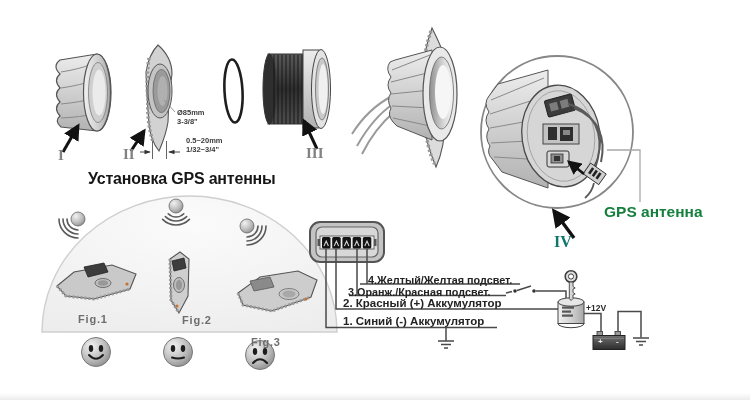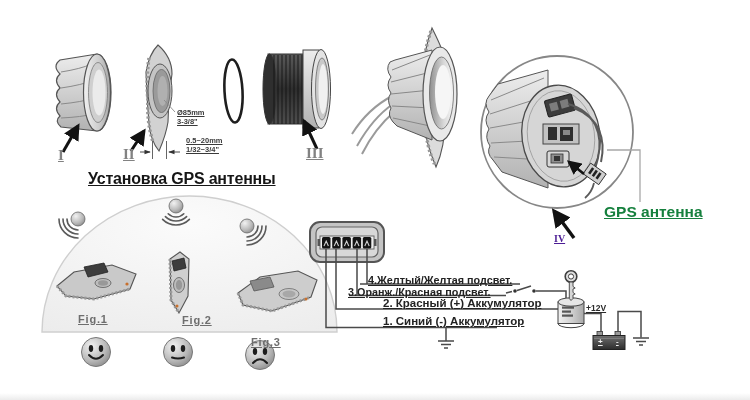--- a/index.html
+++ b/index.html
@@ -1,25 +1,25 @@
 <!DOCTYPE html>
 <html><head>
 <meta charset="utf-8">
 <style>
   html,body{margin:0;padding:0;background:#fff;}
   .canvas{position:relative;width:750px;height:400px;background:#ffffff;overflow:hidden;
           font-family:"Liberation Sans",sans-serif;color:#1f1f1f;}
   .canvas svg{position:absolute;left:0;top:0;}
-  .t{position:absolute;white-space:nowrap;text-decoration:underline;}
+  .t{position:absolute;white-space:nowrap;}
   .title{font-size:16px;font-weight:700;letter-spacing:-0.2px;color:#161616;}
   .dim{font-size:7.5px;font-weight:600;color:#3a3a3a;line-height:9px;}
   .roman{font-family:"Liberation Serif",serif;font-weight:700;color:#828282;font-size:15px;}
   .figlbl{font-size:11px;font-weight:700;color:#6e6e6e;letter-spacing:0.8px;}
   .wire-s{font-size:10.8px;font-weight:700;color:#232323;}
-  .wire-l{font-size:11.5px;font-weight:700;color:#232323;margin-left:40px;}
+  .wire-l{font-size:11.5px;font-weight:700;color:#232323;}
   .gps{font-size:15.5px;font-weight:700;color:#15803d;}
   .volt{font-size:8.5px;font-weight:700;color:#2b2b2b;}
   .batt{font-size:8px;font-weight:700;color:#efefef;}
   .bottom-band{position:absolute;left:0;bottom:0;width:750px;height:7px;
                background:linear-gradient(#ffffff,#dcdcdc);opacity:.55;}
 </style>
 </head>
 <body>
 
 <div class="canvas">
@@ -271,21 +271,21 @@
     <rect x="593" y="335.5" width="32" height="14" fill="url(#gBatt)" stroke="#222" stroke-width="1"></rect>
     <line x1="594" y1="338.5" x2="624" y2="338.5" stroke="#9a9a9a" stroke-width="0.8" opacity="0.6"></line>
   </g>
 </svg>
 
   <div class="t title" style="left:88px;top:170px;">Установка GPS антенны</div>
 
   <div class="t roman" style="left:58px;top:147px;">I</div>
   <div class="t roman" style="left:123px;top:146px;">II</div>
   <div class="t roman" style="left:306px;top:145px;">III</div>
-  <div class="t roman" style="left:554px;top:233px;font-size:10px;color:#4c1d95;">IV</div>
+  <div class="t roman" style="left:554px;top:233px;font-size:16px;color:#0f766e;">IV</div>
 
   <div class="t dim" style="left:177px;top:108px;">Ø85mm</div>
   <div class="t dim" style="left:177px;top:117px;">3-3/8"</div>
   <div class="t dim" style="left:186px;top:136px;">0.5~20mm</div>
   <div class="t dim" style="left:186px;top:145px;">1/32~3/4"</div>
 
   <div class="t gps" style="left:604px;top:203px;">GPS антенна</div>
 
   <div class="t figlbl" style="left:78px;top:313px;">Fig.1</div>
   <div class="t figlbl" style="left:162px;top:314px;padding-left:20px;">Fig.2</div>

